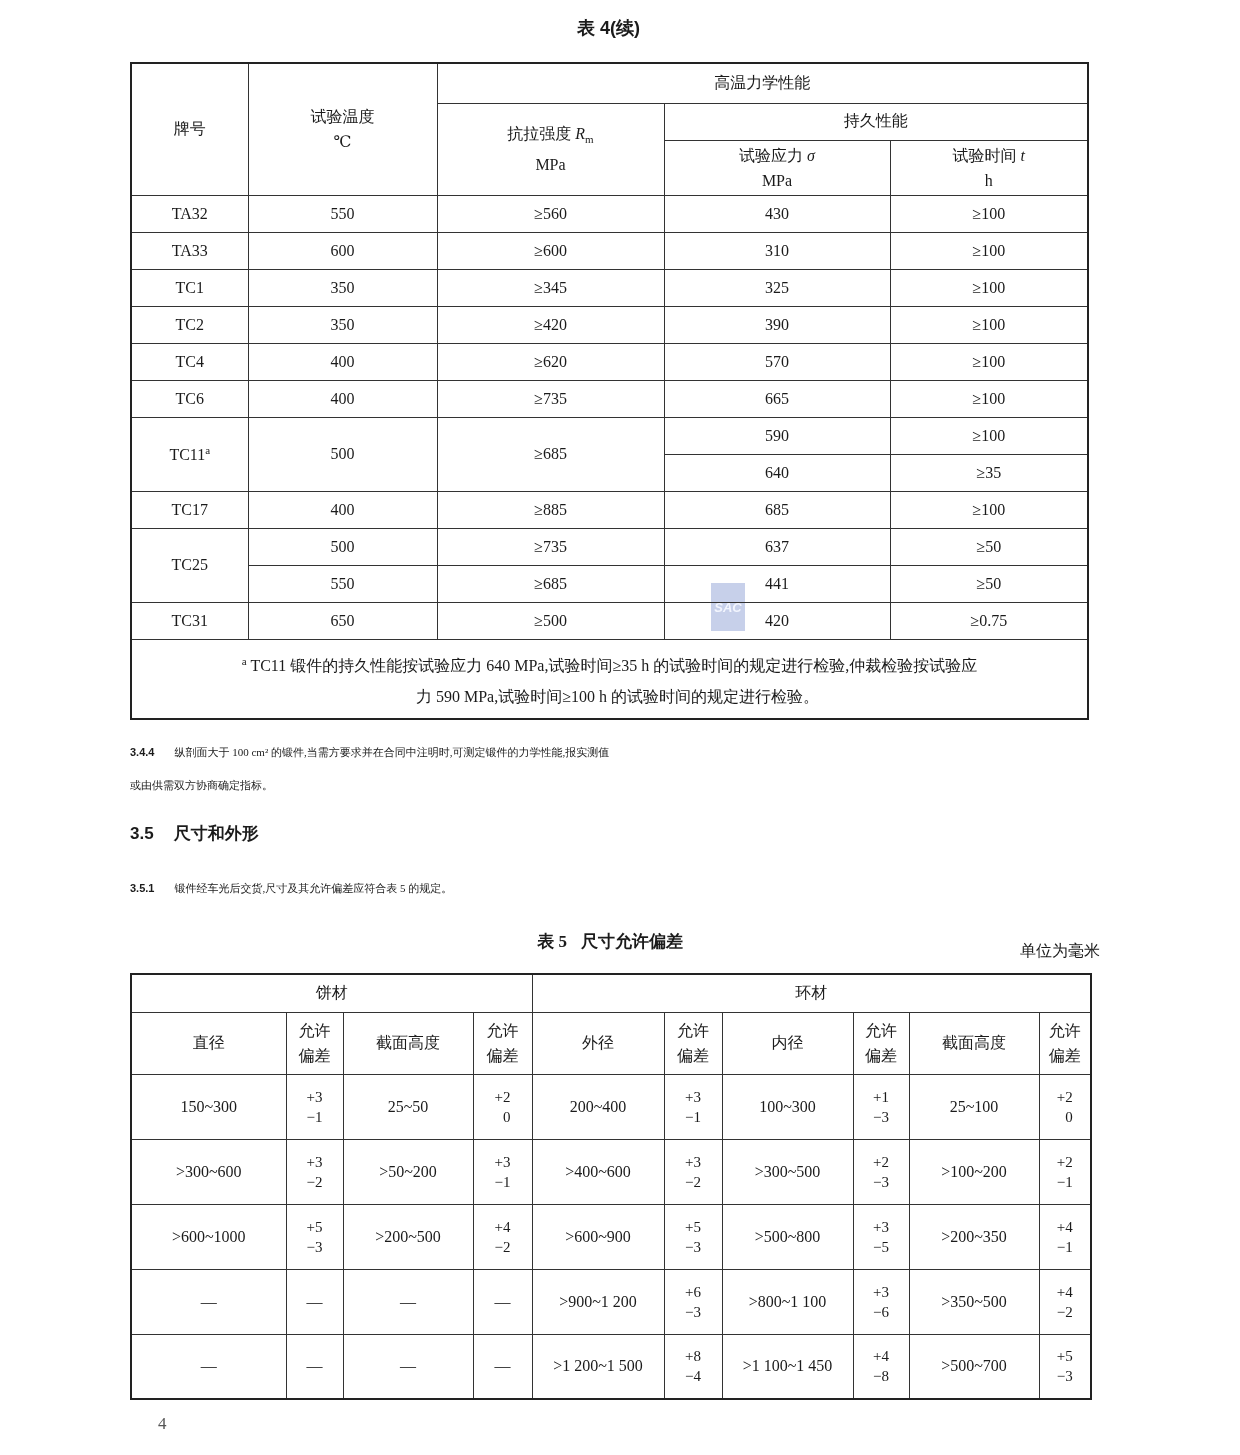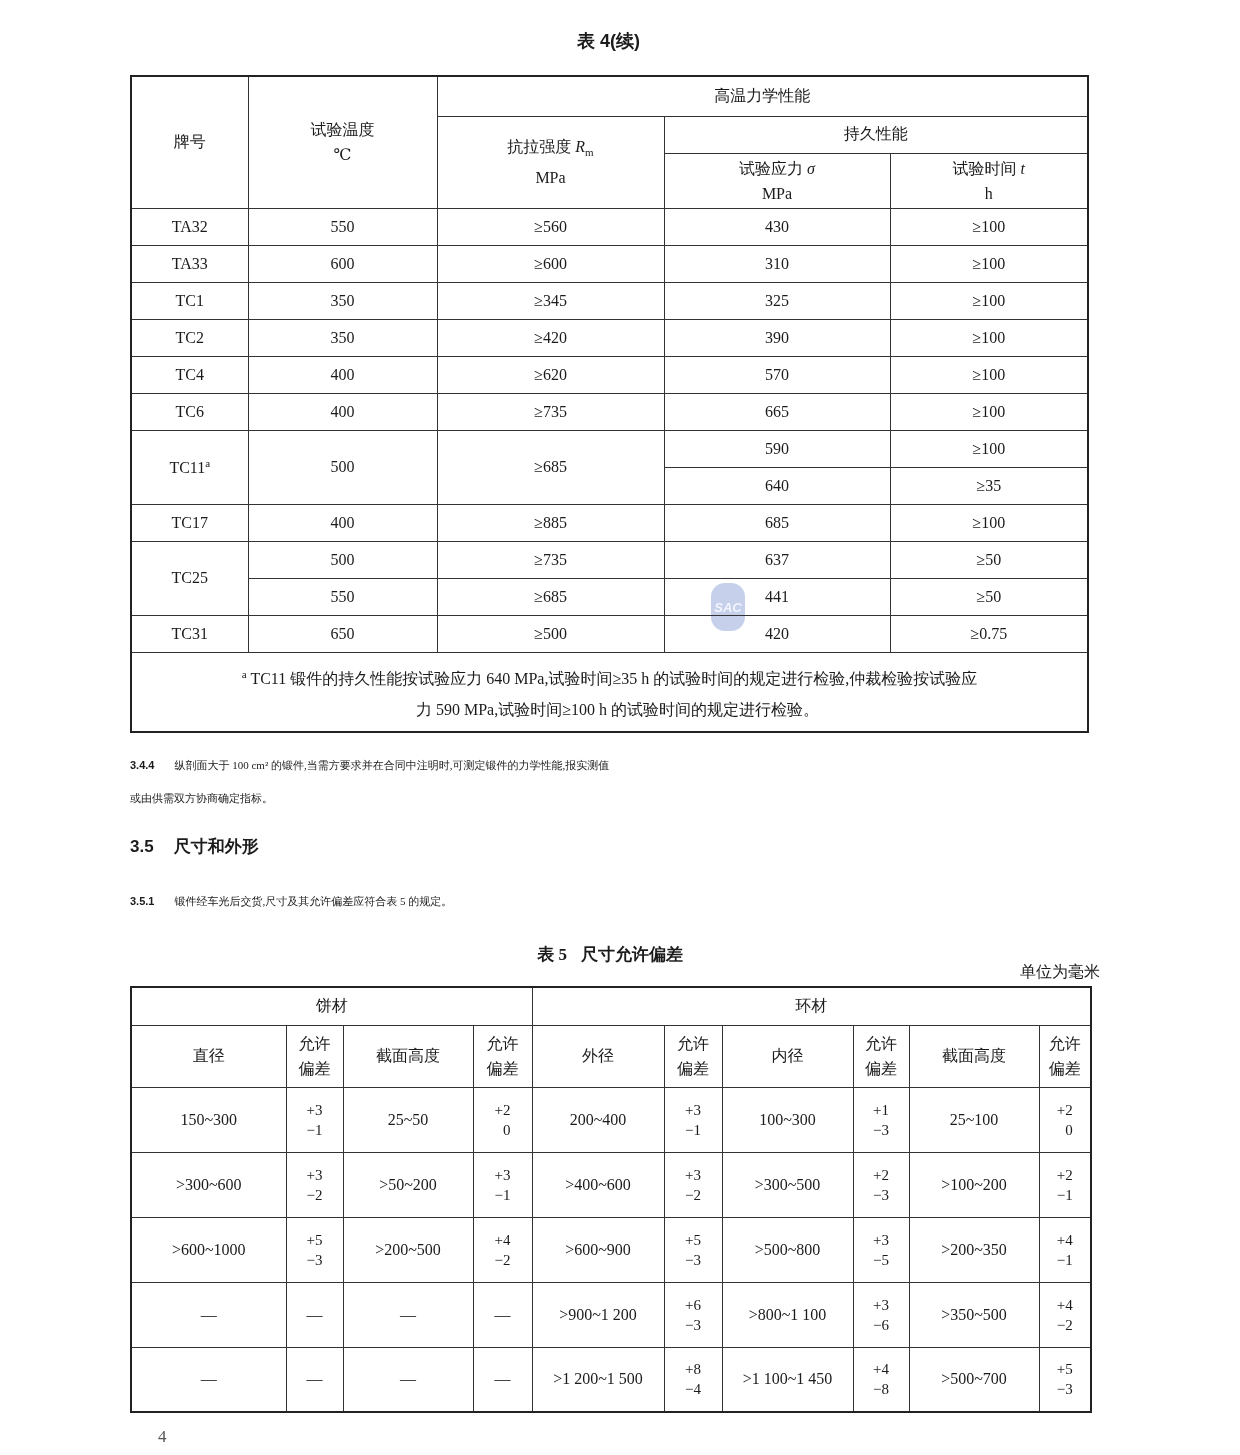--- a/index.html
+++ b/index.html
@@ -2,21 +2,21 @@
 <html><head>
 <meta charset="utf-8">
 <style>
   * { margin:0; padding:0; box-sizing:border-box; }
   html,body { background:#e9e9e9; }
   .page {
     width:1240px; height:1455px; margin:0 auto; position:relative;
     background:#ffffff; color:#1b1b1b; overflow:hidden;
     font-family:"Liberation Serif","DejaVu Serif",serif;
   }
-  .content { position:relative; z-index:1; padding:28px 0 0 130px; width:1110px; }
+  .content { position:relative; z-index:1; padding:15px 0 0 130px; width:1110px; }
   .hei { font-family:"Liberation Sans","DejaVu Sans",sans-serif; font-weight:bold; }
 
   .t4-title { text-align:center; width:957px; font-size:18px; line-height:27px; margin-bottom:20px; }
 
   table.tbl { border-collapse:collapse; table-layout:fixed; border:2px solid #222; }
   table.tbl td { border:1px solid #333; text-align:center; vertical-align:middle; font-size:16px; padding:1px 3px; }
   .t4 { width:957px; }
   .t5 { width:960px; margin-top:18px; }
 
   tr.rhA { height:40px; } tr.rhB { height:37px; } tr.rhC { height:55px; }
@@ -34,33 +34,33 @@
 
   .para { font-size:11px; line-height:33px; margin-top:16px; width:980px; }
   .para .num, .hd .num { font-family:"Liberation Sans","DejaVu Sans",sans-serif; font-weight:bold; margin-right:20px; }
   .hd { margin-top:20px; font-size:17px; line-height:24px; }
   .hd .ttl { font-family:Liberation Sans, sans-serif; font-weight:bold; }
   .p351 { margin-top:26px; }
 
   .t5cap { position:relative; margin-top:24px; width:960px; height:26px; }
   .t5cap .cap-center { text-align:center; font-size:17px; line-height:26px; }
   .t5cap .cap-num { margin-right:14px;font-family:Liberation Serif, serif; }
-  .t5cap .unit { position:absolute; right:-10px; top:20px; font-size:16px; font-weight:normal;
+  .t5cap .unit { position:absolute; right:-10px; top:12px; font-size:16px; font-weight:normal;
                  font-family:"Liberation Serif",serif; }
 
   .tolcell .tol { display:inline-flex; flex-direction:column; align-items:flex-end; line-height:20px; font-size:15px; }
 
   .pagenum { margin-top:14px; padding-left:28px; font-size:17px; color:#555; }
 
   .watermark {
     position:absolute; left:711px; top:583px; width:34px; height:48px; z-index:0;
     background:rgba(138,156,212,0.48); color:rgba(245,248,255,0.95);
     display:flex; align-items:center; justify-content:center; overflow:hidden;
     font-family:"Liberation Sans",sans-serif; font-style:italic; font-weight:bold; font-size:13px;
-    border-radius:14px; pointer-events:none;
+    border-radius:0; pointer-events:none;
   }
 </style>
 </head>
 <body>
 
 <div class="page">
 
   <div class="watermark">SAC</div>
 
   <div class="content">

